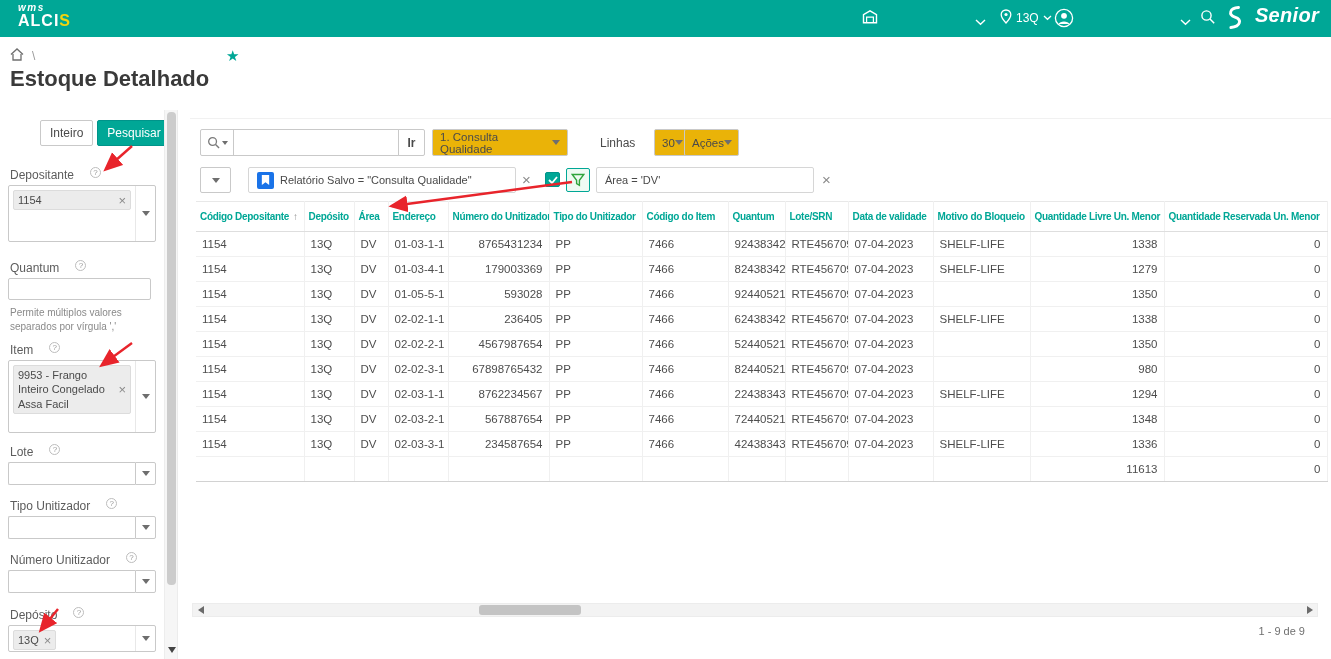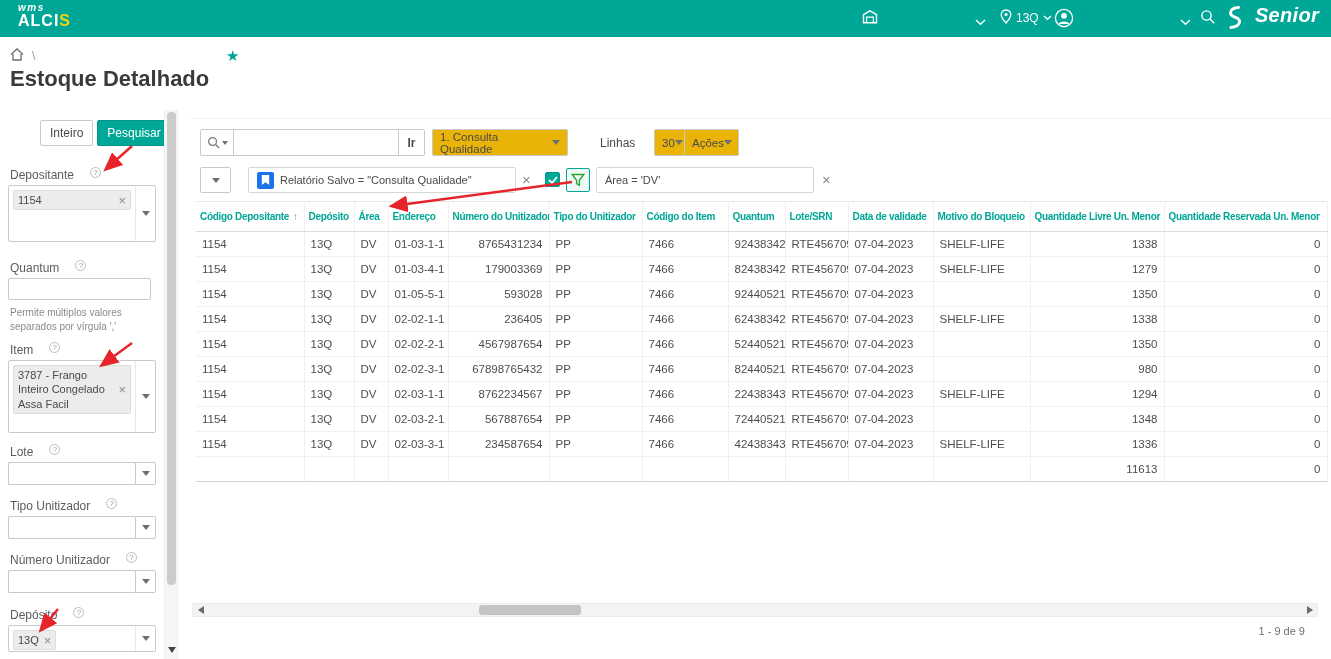--- a/index.html
+++ b/index.html
@@ -222,21 +222,21 @@
   <input class="txt" style="top: 168px;">
   <div class="hint" style="top:196px">Permite múltiplos valores separados por vírgula ','</div>
 
   <div class="f-label" style="top:233px">
     <span>Item</span>
     <span class="help">?</span>
   </div>
   <div class="multi" style="top:250px;height:73px">
     <div class="chips">
       <span class="chip">
-        <span class="label">3787 - Frango Inteiro Congelado Assa Facil</span>
+        <span class="label">9953 - Frango Inteiro Congelado Assa Facil</span>
         <span class="x">×</span>
       </span>
     </div>
     <div class="dd">
         <i class="caret"></i>
       </div>
   </div>
 
   <div class="f-label" style="top:335px">
     <span>Lote</span>

